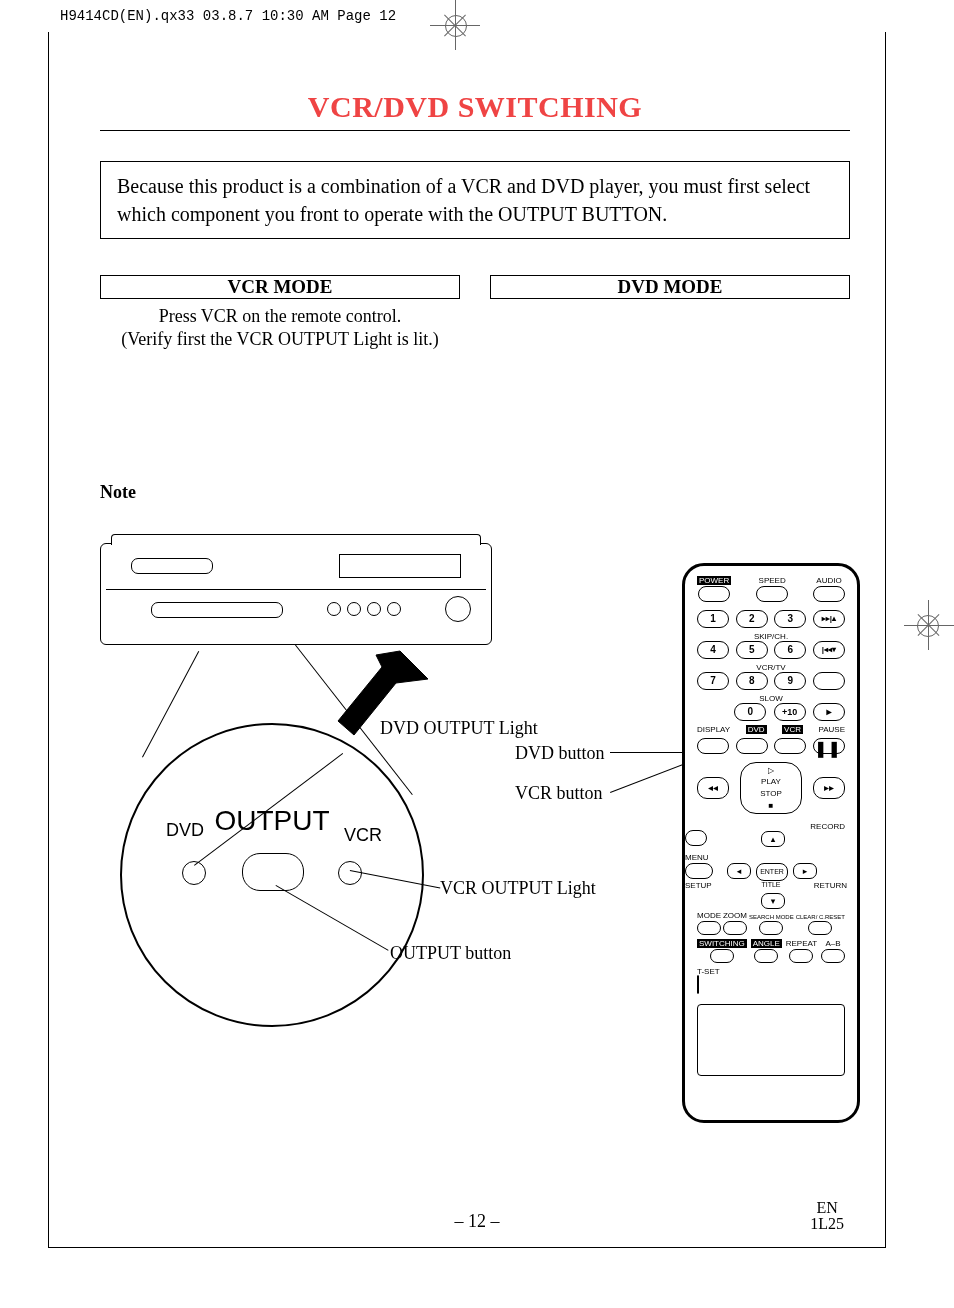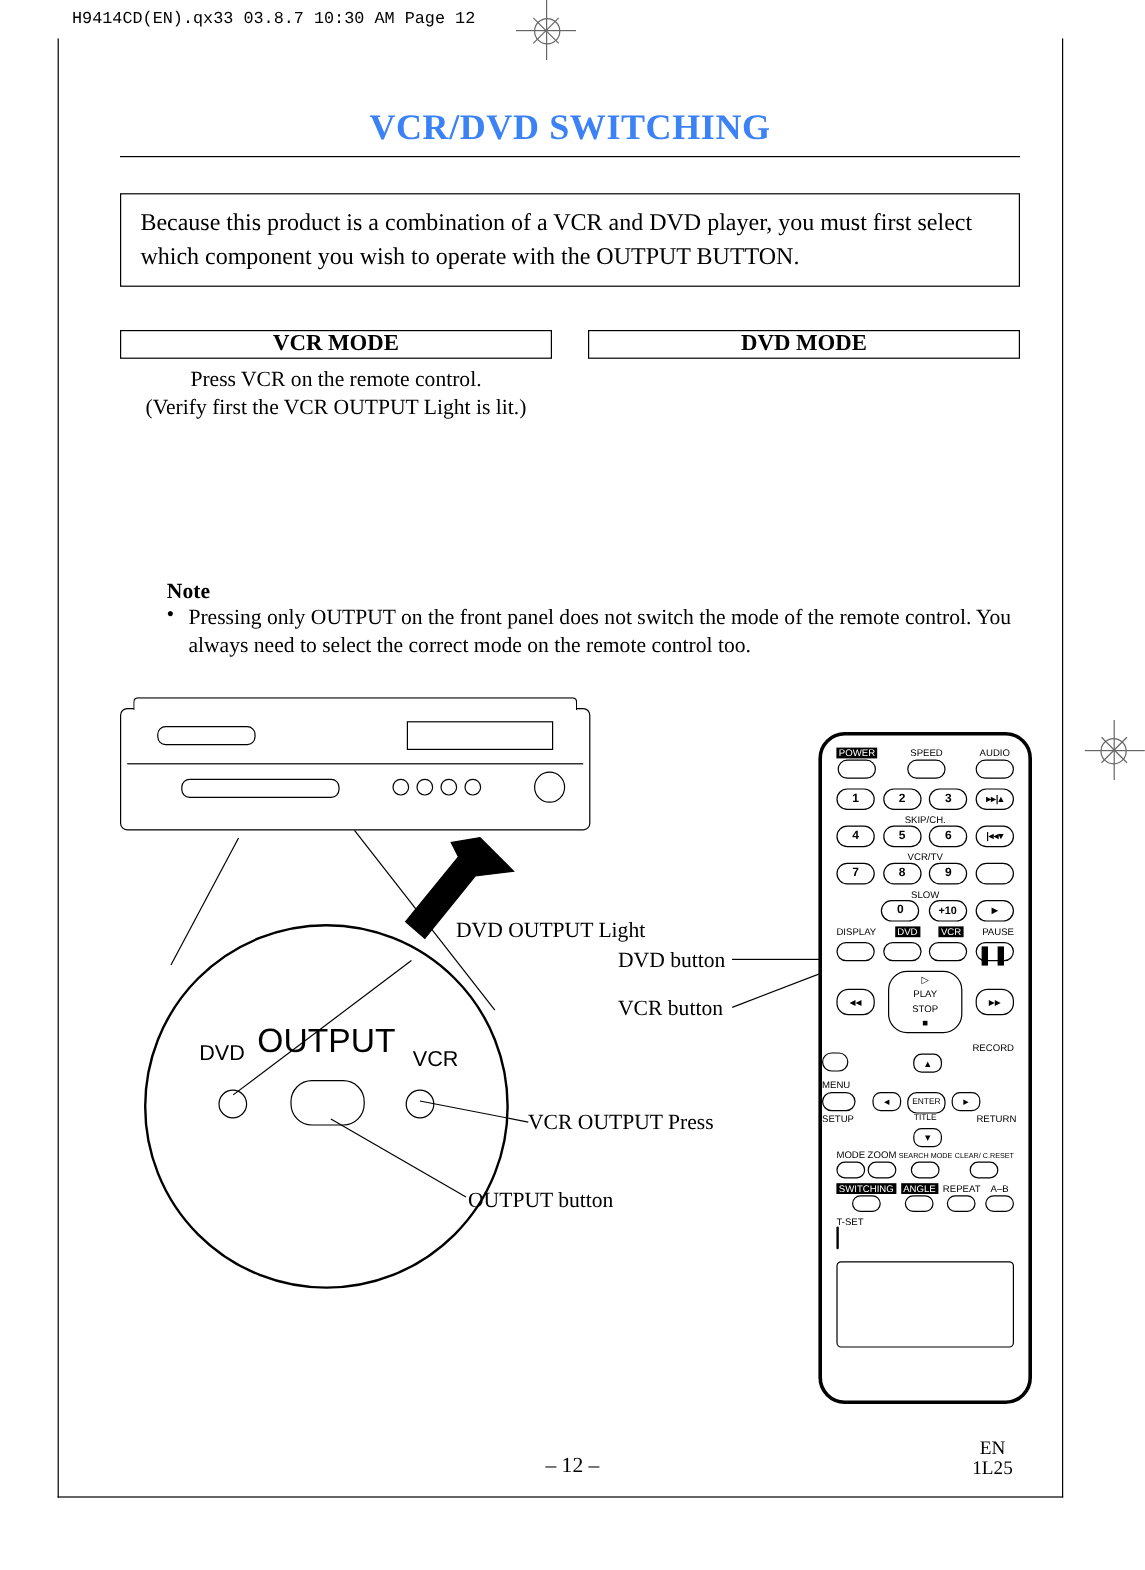--- a/index.html
+++ b/index.html
@@ -47,21 +47,21 @@
   .content {
     position: absolute;
     left: 100px;
     top: 90px;
     width: 750px;
   }
   h1.title {
     text-align: center;
     font-size: 30px;
     font-weight: bold;
-    color: #3b82f6;
+    color: #ef4444;
     margin: 0;
     font-family: "Times New Roman", serif;
     letter-spacing: 0.5px;
   }
   hr.title-rule {
     border: none;
     border-top: 1.5px solid #000;
     margin: 6px 0 30px 0;
   }
   .intro-box {
@@ -86,21 +86,20 @@
     padding: 0px 0;
     font-family: Liberation Serif, serif;
   }
   .mode-text {
     font-size: 18px;
     margin-top: 6px;
     line-height: 1.3;
   }
   .note-section {
     margin-top: 130px;
-    margin-left: 39px;
   }
   .note-label {
     font-weight: bold;
     font-size: 18px;
   }
   .note-text {
     font-size: 18px;
     line-height: 1.3;
     padding-left: 18px;
     position: relative;
@@ -296,38 +295,37 @@
       <div class="crop-v"></div>
       <div class="crop-o"></div>
       <div class="crop-x1"></div>
       <div class="crop-x2"></div>
   </div>
 
   <div class="content">
     <h1 class="title">VCR/DVD SWITCHING</h1>
     <hr class="title-rule">
 
-    <div class="intro-box">Because this product is a combination of a VCR and DVD player, you must first select which component you wish to operate with the OUTPUT BUTTON.</div>
+    <div class="intro-box">Because this product is a combination of a VCR and DVD player, you must first select which component you front to operate with the OUTPUT BUTTON.</div>
 
     <div class="modes">
       <div class="mode-col">
         <div class="mode-header">VCR MODE</div>
         <div class="mode-text">
           <span>Press VCR on the remote control.</span><br>
           <span>(Verify first the VCR OUTPUT Light is lit.)</span>
         </div>
       </div>
       <div class="mode-col">
         <div class="mode-header">DVD MODE</div>
       </div>
     </div>
 
     <div class="note-section">
       <div class="note-label">Note</div>
-      <div class="note-text">Pressing only OUTPUT on the front panel does not switch the mode of the remote control. You always need to select the correct mode on the remote control too.</div>
     </div>
 
     <div class="diagram-area">
 
       <div class="unit">
         <div class="unit-top"></div>
         <div class="slot"></div>
           <div class="tray"></div>
         <div class="ctrl"></div>
           <div class="btns">
@@ -353,21 +351,21 @@
         <div class="zoom-btn-center"></div>
         <div class="zoom-led-right"></div>
 
       </div>
       <div class="zt-line" style="left:42px;top:214px;width:120px;transform:rotate(-62deg);"></div>
       <div class="zt-line" style="left:312px;top:252px;width:190px;transform:rotate(-128deg);"></div>
 
       <div class="callout" style="left:280px; top:175px;text-align:right;">DVD OUTPUT Light</div>
       <div class="leader" style="left:94px;top:322px;width:186px;height:1px;transform-origin:0 0;transform:rotate(-37deg);"></div>
 
-      <div class="callout" style="left:340px; top:335px;">VCR OUTPUT Press</div>
+      <div class="callout" style="left:340px; top:335px;">VCR OUTPUT Light</div>
       <div class="leader" style="left:250px;top:327px;width:92px;height:1px;transform-origin:0 0;transform:rotate(11deg);"></div>
 
       <div class="callout" style="left:290px; top:400px;">OUTPUT button</div>
       <div class="leader" style="left:176px;top:342px;width:130px;height:1px;transform-origin:0 0;transform:rotate(30deg);"></div>
 
       <div class="callout" style="left:415px; top:200px;">DVD button</div>
       <div class="leader" style="left:510px;top:209px;width:80px;height:1px;"></div>
 
       <div class="callout" style="left:415px; top:240px;">VCR button</div>
       <div class="leader" style="left:510px;top:249px;width:104px;height:1px;transform-origin:0 0;transform:rotate(-21deg);"></div>

